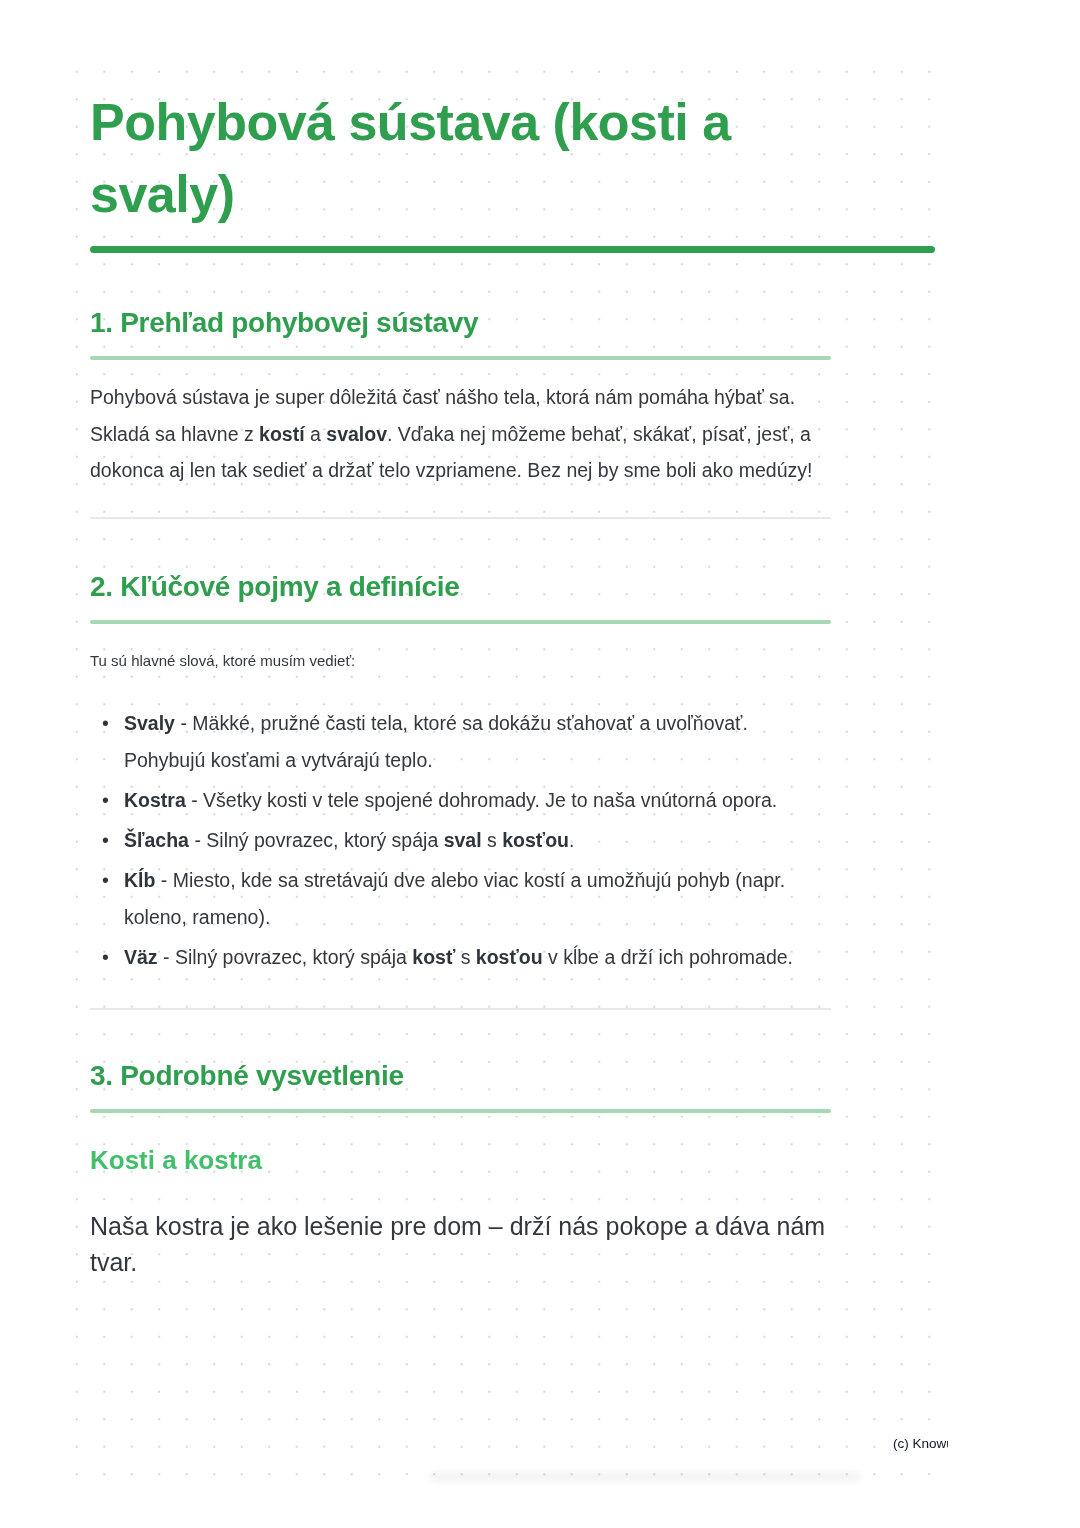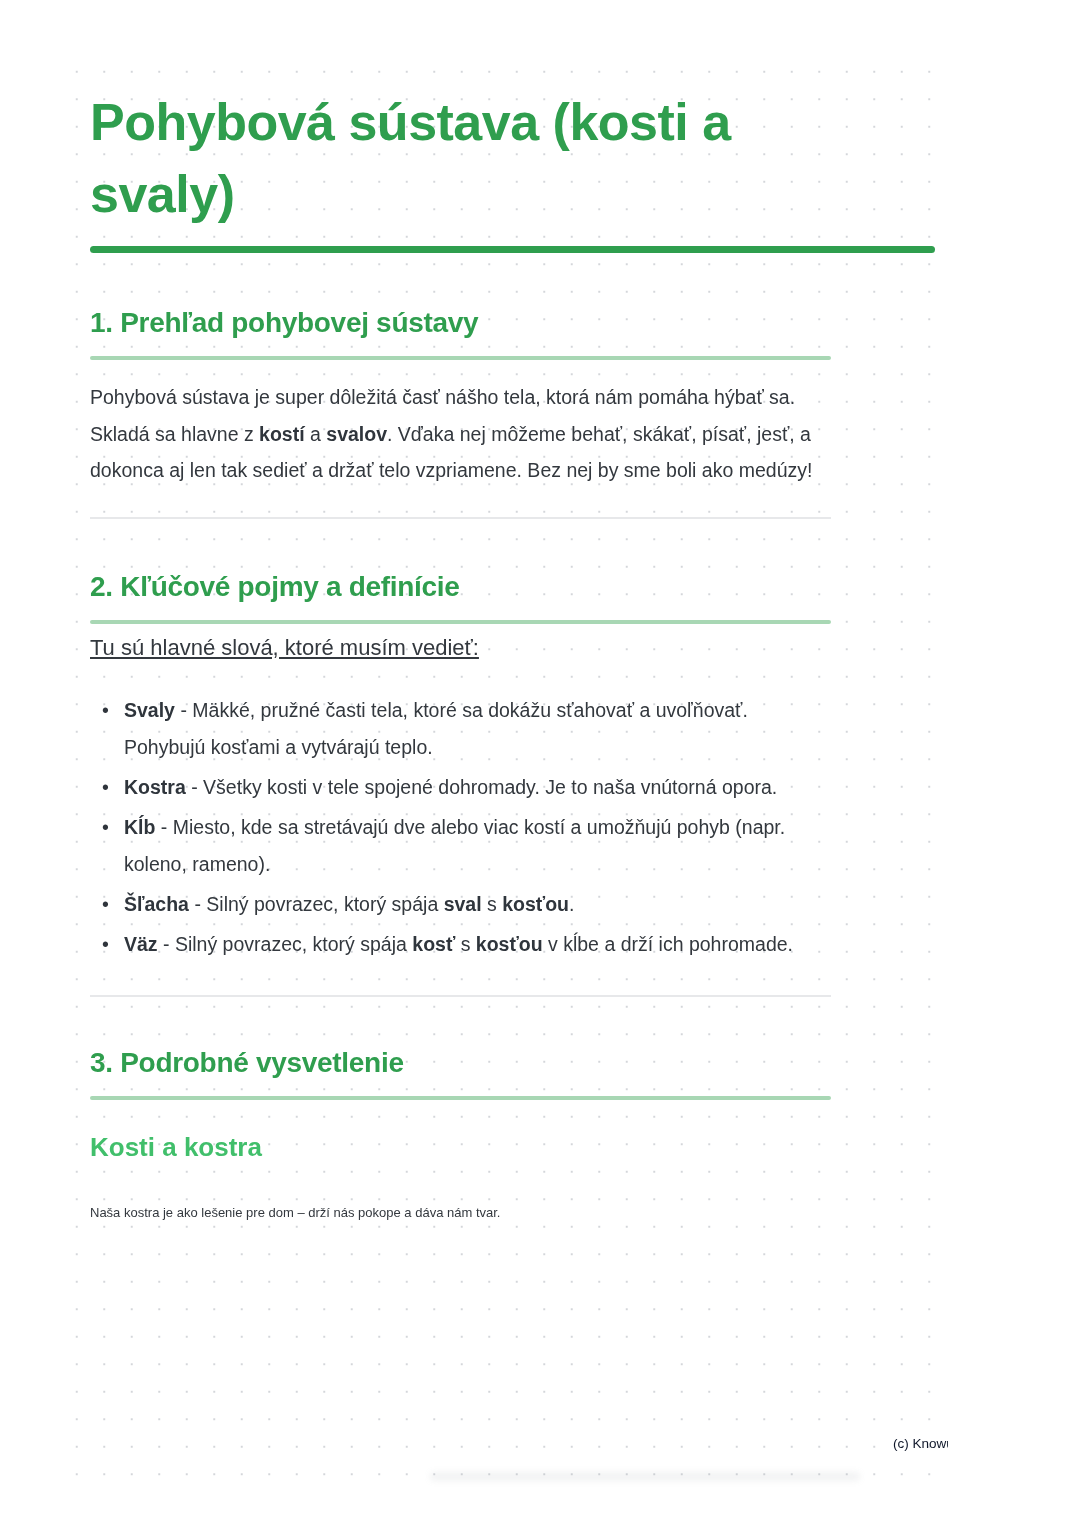--- a/index.html
+++ b/index.html
@@ -81,25 +81,24 @@
   }
   .body-par strong, .term-list strong { font-weight: bold; color: #2f353c; }
   .divider {
     margin-top: 28px;
     width: 741px;
     height: 2px;
     background: #e7e8ea;
   }
   .divider.second { margin-top: 32px; }
   .list-intro {
-    margin-top: 6px;
+    margin-top: 19px;
     width: 742px;
-    font-size: 22px;
+    font-size: 15px;
     line-height: 36px;
-    text-decoration: underline;
   }
   .term-list {
     margin-top: 26px;
     width: 742px;
     list-style: none;
   }
   .term-list li {
     position: relative;
     padding-left: 34px;
     font-size: 19.5px;
@@ -117,21 +116,21 @@
   .sub-heading {
     margin-top: 30px;
     font-size: 26px;
     line-height: 34px;
     font-weight: bold;
     color: #41bf6b;
   }
   .closing-par {
     margin-top: 31px;
     width: 742px;
-    font-size: 13px;
+    font-size: 25px;
     line-height: 36px;
   }
   .watermark {
     position: absolute;
     left: 893px;
     top: 1436px;
     font-size: 13.5px;
     color: #0f172a;
     z-index: 3;
     white-space: nowrap;
@@ -169,22 +168,22 @@
 
     <div class="divider"></div>
 
     <section>
       <h2 class="section-heading second">2. Kľúčové pojmy a definície</h2>
       <div class="heading-underline"></div>
       <p class="list-intro">Tu sú hlavné slová, ktoré musím vedieť:</p>
       <ul class="term-list">
         <li><strong>Svaly</strong><span> - Mäkké, pružné časti tela, ktoré sa dokážu sťahovať a uvoľňovať. Pohybujú kosťami a vytvárajú teplo.</span></li>
         <li><strong>Kostra</strong><span> - Všetky kosti v tele spojené dohromady. Je to naša vnútorná opora.</span></li>
+        <li><strong>Šľacha</strong><span> - Silný povrazec, ktorý spája </span><strong>sval</strong><span> s </span><strong>kosťou</strong><span>.</span></li>
         <li><strong>Kĺb</strong><span> - Miesto, kde sa stretávajú dve alebo viac kostí a umožňujú pohyb (napr. koleno, rameno).</span></li>
-        <li><strong>Šľacha</strong><span> - Silný povrazec, ktorý spája </span><strong>sval</strong><span> s </span><strong>kosťou</strong><span>.</span></li>
         <li><strong>Väz</strong><span> - Silný povrazec, ktorý spája </span><strong>kosť</strong><span> s </span><strong>kosťou</strong><span> v kĺbe a drží ich pohromade.</span></li>
       </ul>
     </section>
 
     <div class="divider second"></div>
 
     <section>
       <h2 class="section-heading third">3. Podrobné vysvetlenie</h2>
       <div class="heading-underline"></div>
       <h3 class="sub-heading">Kosti a kostra</h3>

